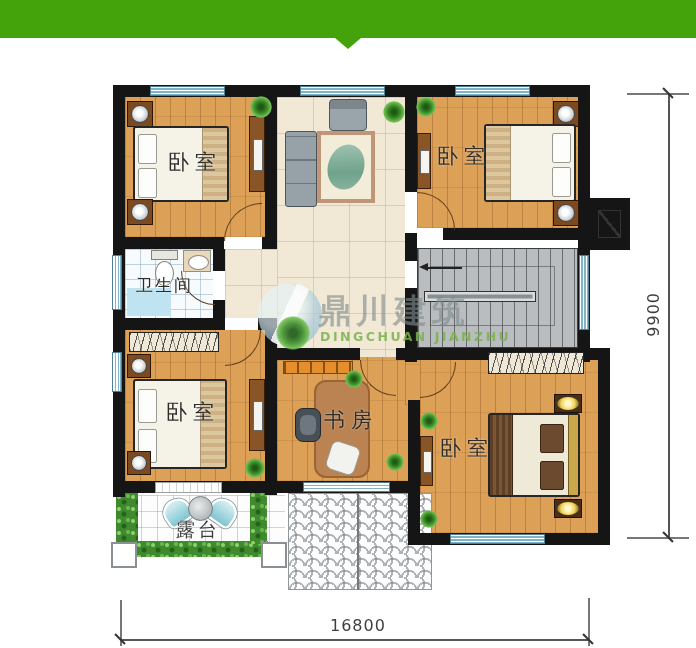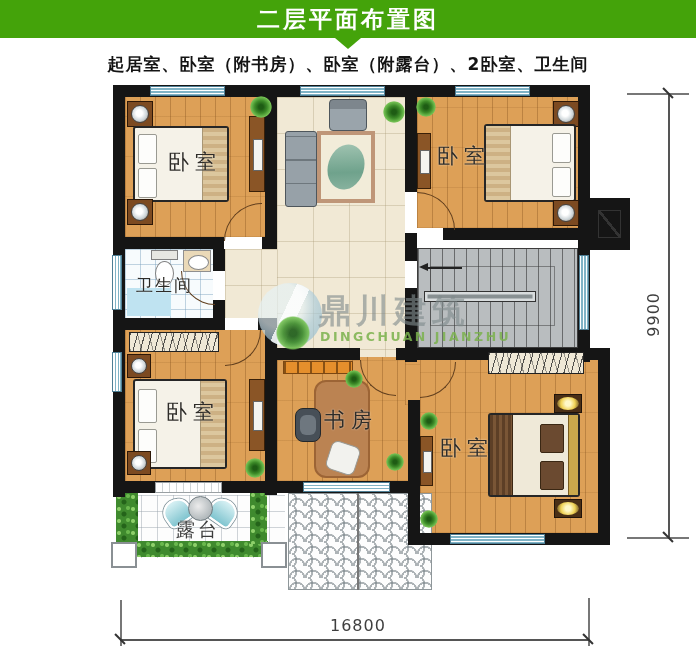--- a/index.html
+++ b/index.html
@@ -122,23 +122,21 @@
   .tick{width:14px;height:2px;background:#333;transform:rotate(45deg);}
   .dimtext{font-size:16px;color:#3f3f3f;letter-spacing:1px;white-space:nowrap;}
   .dimtext.vert{writing-mode:vertical-rl;transform:rotate(180deg);}
 </style>
 </head>
 <body>
 
 <div class="page">
 
   <div class="abs hbar"></div>
-  <div class="abs htitle">二层平面布置图</div>
   <div class="abs htri"></div>
-  <div class="abs subtitle">起居室、卧室（附书房）、卧室（附露台）、2卧室、卫生间</div>
 
   <div class="abs tile-cream" style="left:277px;top:97px;width:128px;height:265px"></div>
   <div class="abs tile-cream" style="left:225px;top:249px;width:52px;height:69px"></div>
   <div class="abs wood" style="left:125px;top:97px;width:140px;height:140px"></div>
   <div class="abs wood" style="left:417px;top:97px;width:161px;height:131px"></div>
   <div class="abs tile-bath" style="left:125px;top:249px;width:88px;height:69px"></div>
   <div class="abs shower" style="left:127px;top:288px;width:44px;height:28px"></div>
   <div class="abs wood" style="left:125px;top:330px;width:140px;height:153px"></div>
   <div class="abs wood" style="left:277px;top:357px;width:131px;height:124px"></div>
   <div class="abs wood" style="left:405px;top:360px;width:15px;height:45px"></div>

